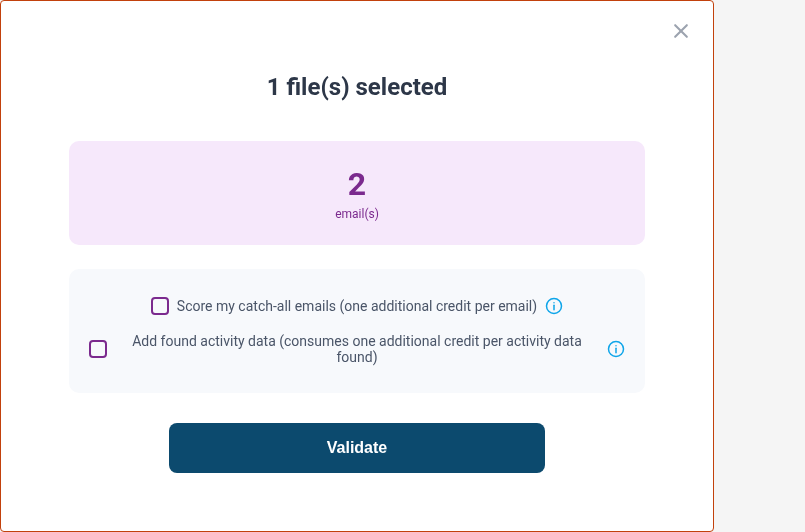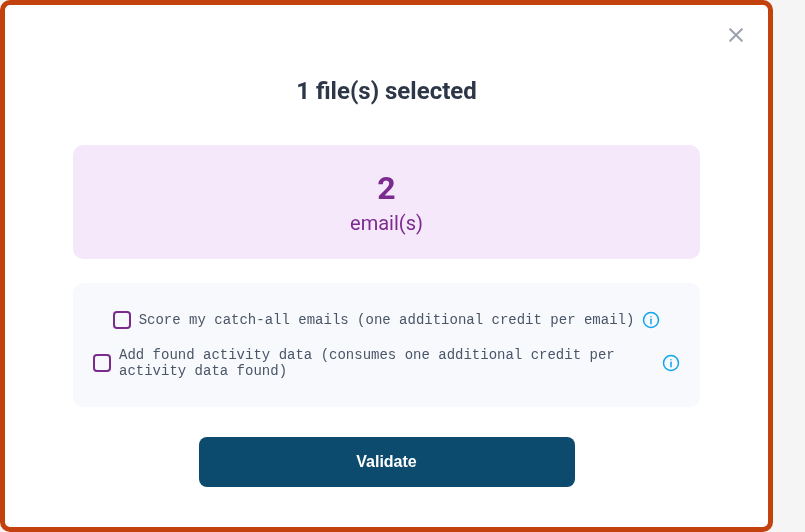--- a/index.html
+++ b/index.html
@@ -8,25 +8,25 @@
       padding: 0;
     }
     body {
       font-family: -apple-system, BlinkMacSystemFont, 'Segoe UI', Roboto, sans-serif;
       background: #f5f5f5;
       width: 805px;
       height: 532px;
       overflow: hidden;
     }
     .modal {
-      width: 773px;
+      width: 714px;
       height: 532px;
       background: #ffffff;
-      border: 5px solid #c2410c;
-      border-radius: 10px;
+      border: 1px solid #c2410c;
+      border-radius: 4px;
       position: relative;
       padding: 24px;
     }
     .close-btn {
       position: absolute;
       top: 18px;
       right: 20px;
       width: 24px;
       height: 24px;
       cursor: pointer;
@@ -59,21 +59,21 @@
       text-align: center;
       margin-bottom: 24px;
     }
     .email-count-number {
       font-size: 32px;
       font-weight: 700;
       color: #7b2a8e;
       line-height: 1.2;
     }
     .email-count-label {
-      font-size: 20px;
+      font-size: 12px;
       color: #7b2a8e;
       margin-top: 4px;
     }
     .options-box {
       background: #f7f9fc;
       border-radius: 10px;
       padding: 28px 20px;
       margin-bottom: 30px;
     }
     .option-row {
@@ -117,22 +117,21 @@
       background: #0c4a6e;
       color: #ffffff;
       font-size: 16px;
       font-weight: 600;
       border: none;
       border-radius: 8px;
       padding: 16px 0;
       cursor: pointer;
     }
     .option-label {
-      text-align: left;
-      font-family: Liberation Mono, monospace;
+      text-align: center;
     }
   </style>
 </head>
 <body>
 
 <div class="modal">
   <button class="close-btn">
     <svg viewBox="0 0 24 24" fill="none" stroke="currentColor" stroke-width="2.5" stroke-linecap="round">
       <line x1="5" y1="5" x2="19" y2="19"></line>
       <line x1="19" y1="5" x2="5" y2="19"></line>

